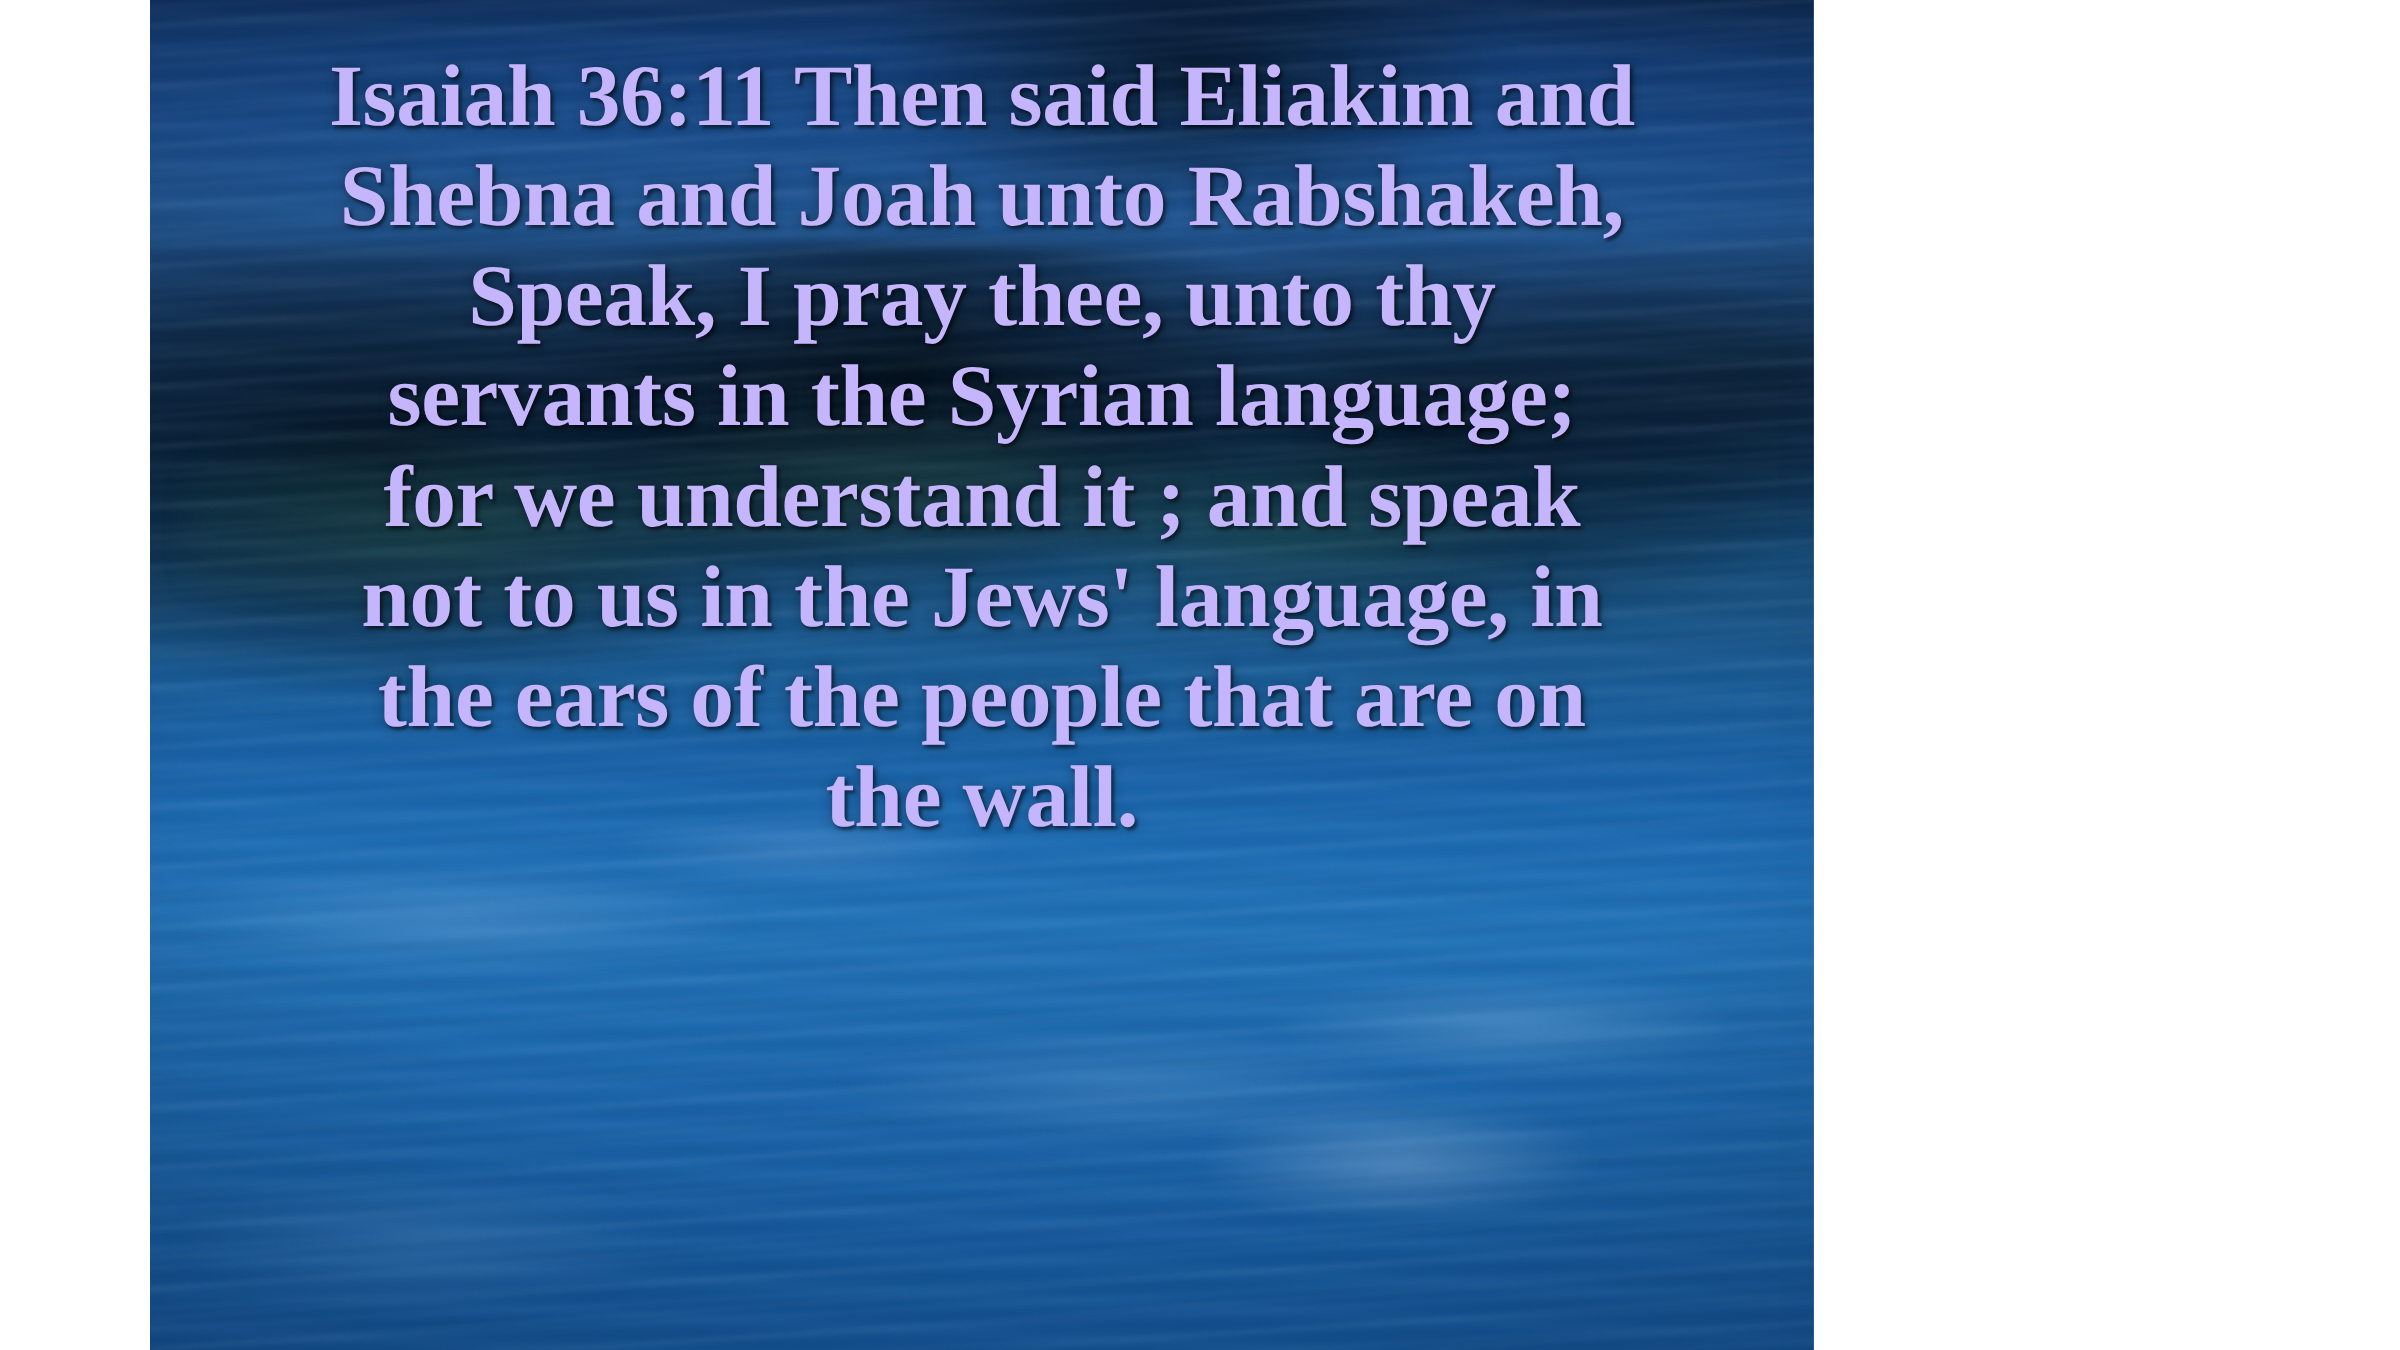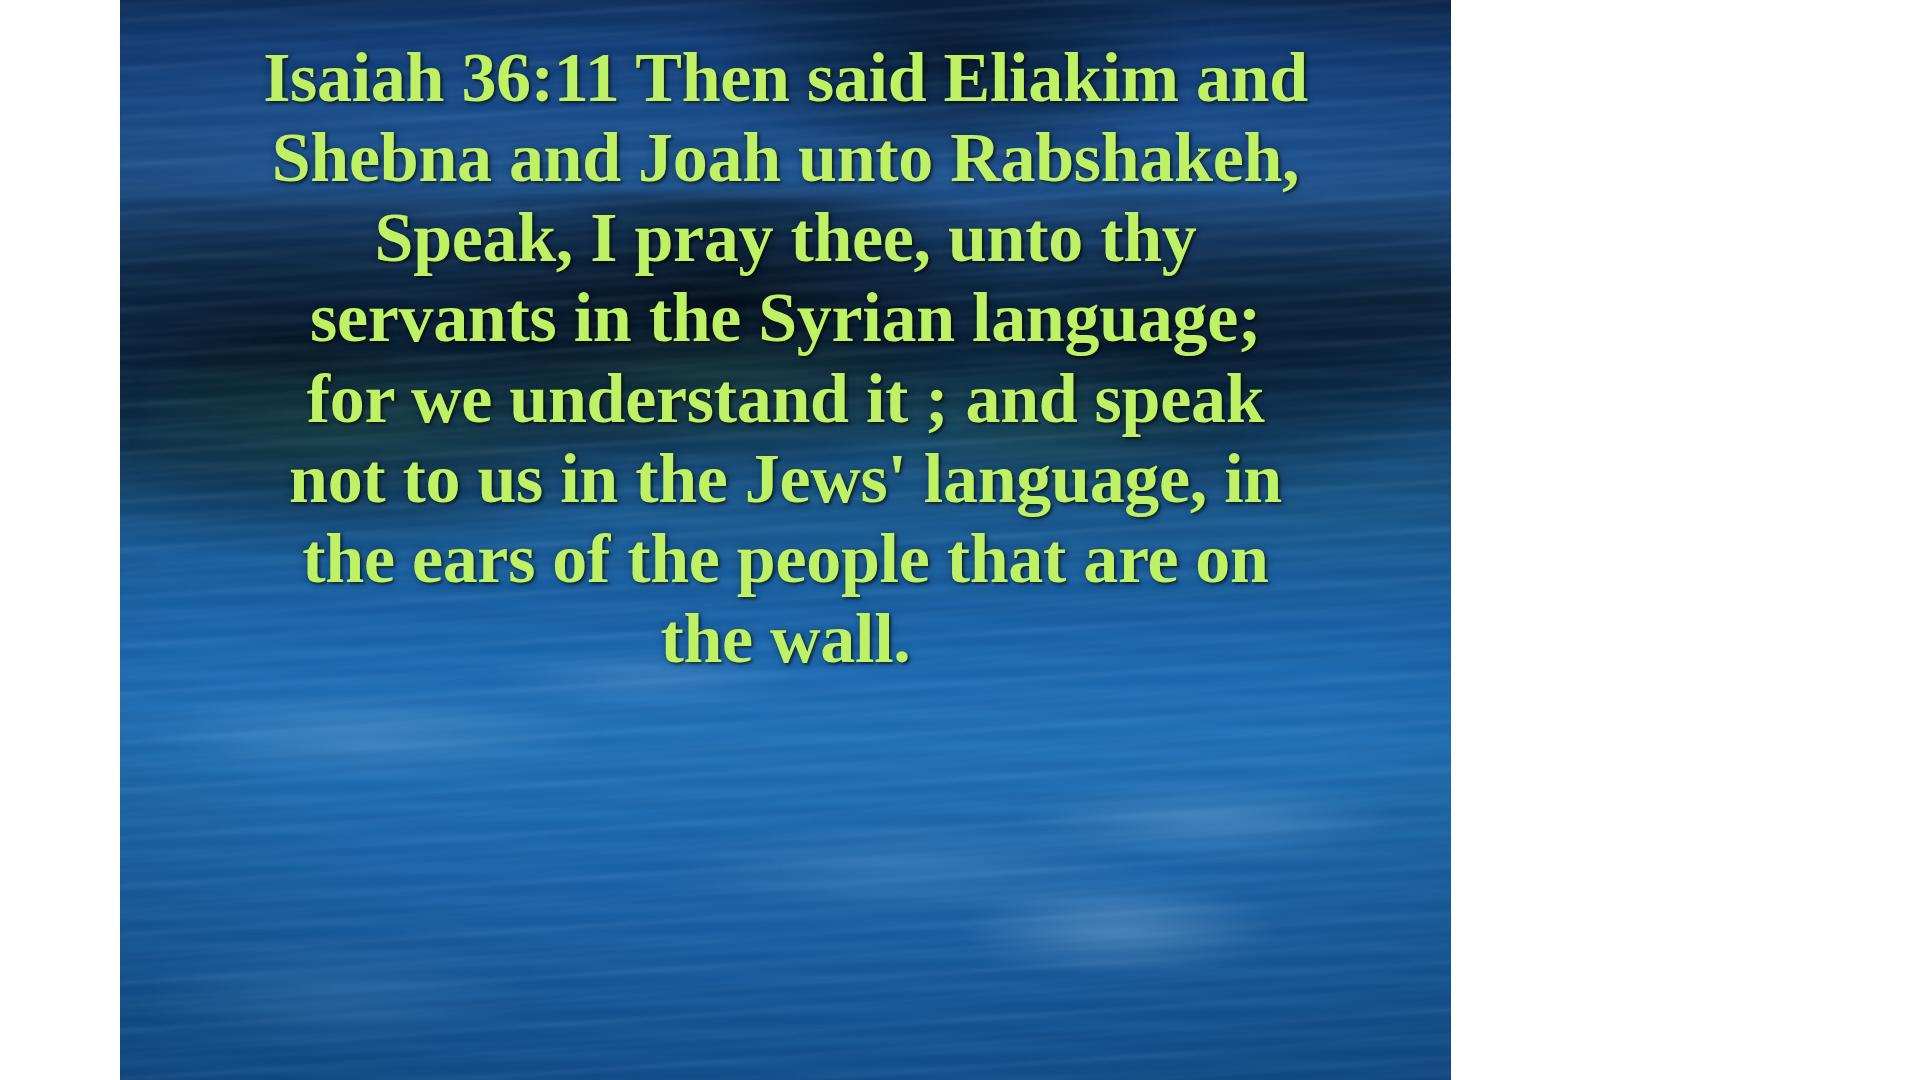--- a/index.html
+++ b/index.html
@@ -212,21 +212,21 @@
     left: 0;
     top: 0;
     width: 100%;
     padding: 38px 28px 0 28px;
     box-sizing: border-box;
     text-align: center;
     font-family: "Liberation Serif", "DejaVu Serif", serif;
     font-weight: bold;
     font-size: 70px;
     line-height: 1.145;
-    color: #bef264;
+    color: #c4b5fd;
     letter-spacing: -0.3px;
     text-shadow:
        2px 2px 3px rgba(0,0,0,0.55),
        0 0 10px rgba(0,0,0,0.30);
     white-space: pre-line;
     -webkit-font-smoothing: antialiased;
   }
 </style>
 </head>
 <body>

